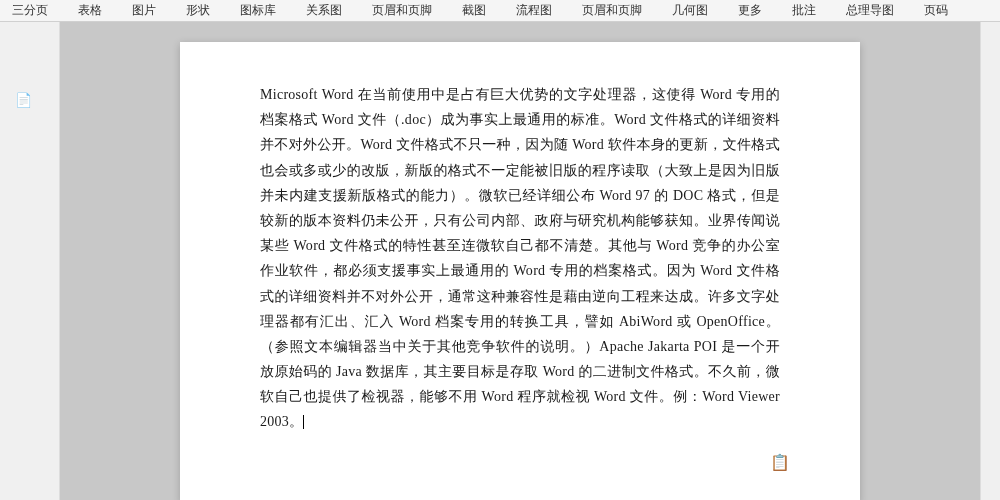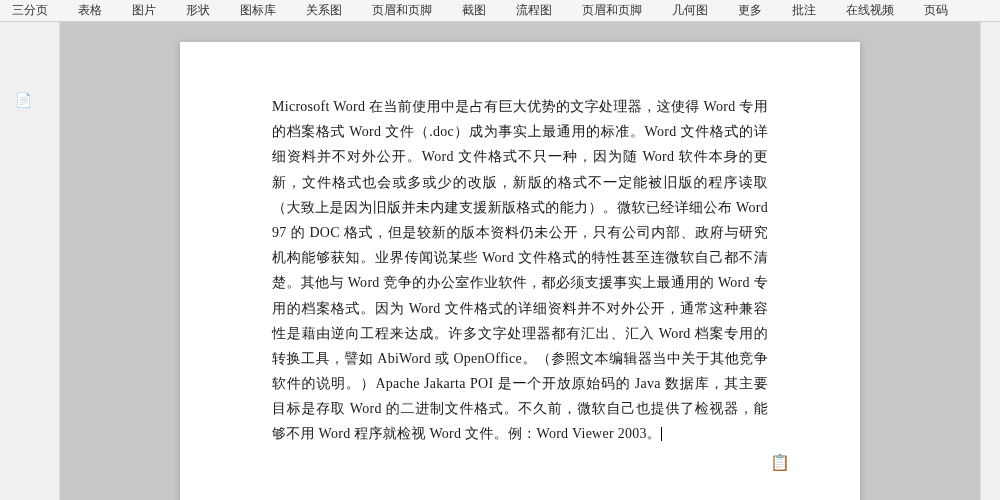--- a/index.html
+++ b/index.html
@@ -80,21 +80,21 @@
     .document-text {
       font-size: 14px;
       line-height: 1.8;
       color: #1a1a1a;
       text-align: justify;
       font-family: 'SimSun', 'STSong', 'FangSong', serif;
       letter-spacing: 0.02em;
     }
 
     .document-text p {
-      margin: 12px;
+      margin: 0;
       text-indent: 0;
     }
 
     .cursor {
       display: inline-block;
       width: 1px;
       height: 14px;
       background: #000;
       vertical-align: text-bottom;
       animation: blink 1s step-end infinite;
@@ -128,21 +128,21 @@
   <span class="toolbar-item">形状</span>
   <span class="toolbar-item">图标库</span>
   <span class="toolbar-item">关系图</span>
   <span class="toolbar-item">页眉和页脚</span>
   <span class="toolbar-item">截图</span>
   <span class="toolbar-item">流程图</span>
   <span class="toolbar-item">页眉和页脚</span>
   <span class="toolbar-item">几何图</span>
   <span class="toolbar-item">更多</span>
   <span class="toolbar-item">批注</span>
-  <span class="toolbar-item">在线视频</span>
+  <span class="toolbar-item">总理导图</span>
   <span class="toolbar-item">页码</span>
 </div>
 
 <div class="content-area">
   <div class="left-margin">
     <span class="left-icon">📄</span>
   </div>
 
   <div class="page-container">
     <div class="page">

